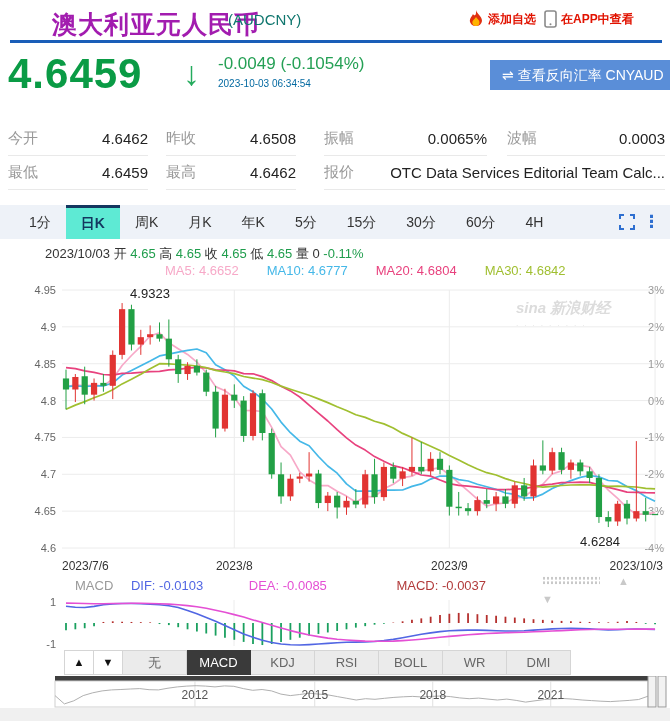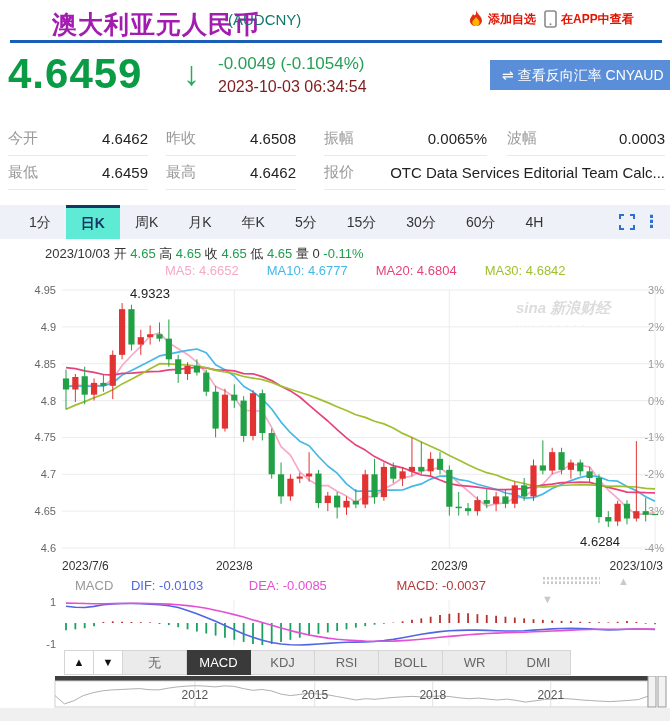--- a/index.html
+++ b/index.html
@@ -10,21 +10,21 @@
   .hdr-line{position:absolute;top:40px;left:10px;width:652px;height:0;border-bottom:3px solid #1a5eb8;}
   .title{position:absolute;top:8px;left:8px;font-size:25px;font-weight:bold;color:#a21caf;letter-spacing:1px;margin-left:44px;}
   .symbol{position:absolute;top:11px;left:228px;font-size:15px;color:#0f766e;}
   .hdr-links{position:absolute;top:10px;left:468px;width:240px;display:flex;align-items:center;gap:8px;white-space:nowrap;}
   .hot-link,.app-link{color:#e11200;font-size:12px;font-weight:bold;display:flex;align-items:center;gap:4px;}
   
   .price-row{position:absolute;top:48px;left:0;width:670px;height:72px;}
   .big-price{position:absolute;top:2px;left:8px;font-size:42px;font-weight:bold;color:#0a9b45;letter-spacing:1px;}
   .dn-arrow{position:absolute;top:6px;left:183px;font-size:34px;font-weight:bold;color:#24ab5d;}
   .chg{position:absolute;top:6px;left:218px;font-size:17px;color:#25a055;}
-  .ts{position:absolute;top:30px;left:218px;font-size:16px;color:#7f1d1d;}
+  .ts{position:absolute;top:30px;left:218px;font-size:10px;color:#0369a1;}
   .rev-btn{position:absolute;top:12px;left:490px;height:30px;line-height:30px;padding:0 12px;background:#5a8ed8;color:#fff;font-size:14px;white-space:nowrap;border:0;cursor:pointer;}
   
   .stats{position:absolute;top:122px;left:8px;width:658px;}
   .stat-row{display:flex;}
   .stat-cell{display:flex;justify-content:space-between;align-items:center;height:33px;border-bottom:1px solid #e9e9e9;font-size:15px;}
   .stat-cell .lbl{color:#999;}
   .stat-cell .val{color:#222;}
   .c1{width:140px;margin-right:18px;}
   .c2{width:130px;margin-right:28px;}
   .c3{width:163px;margin-right:20px;}

